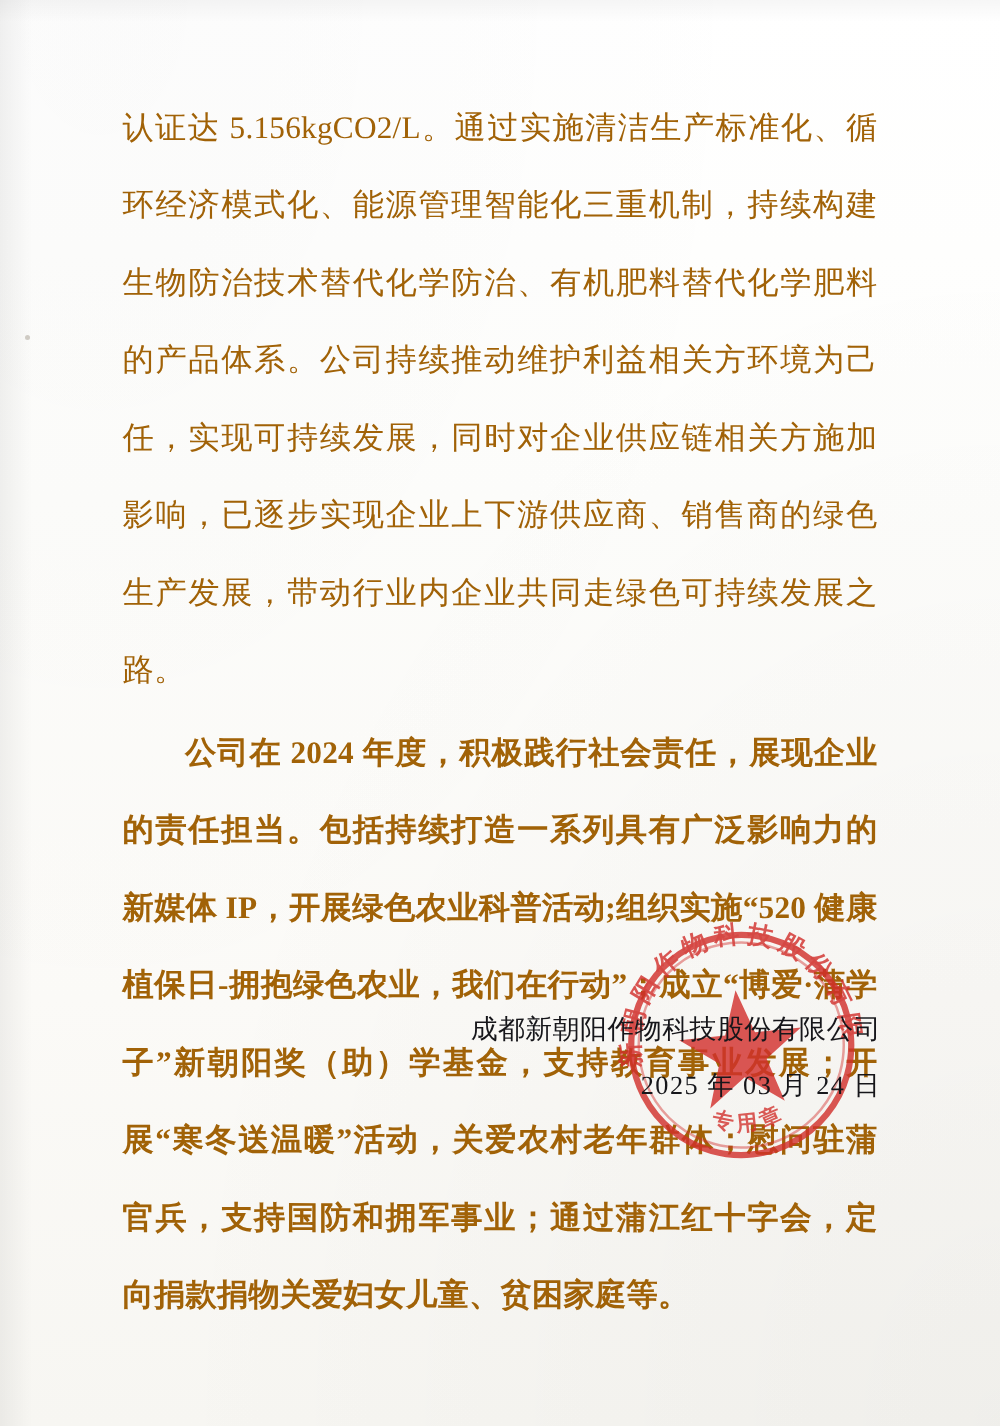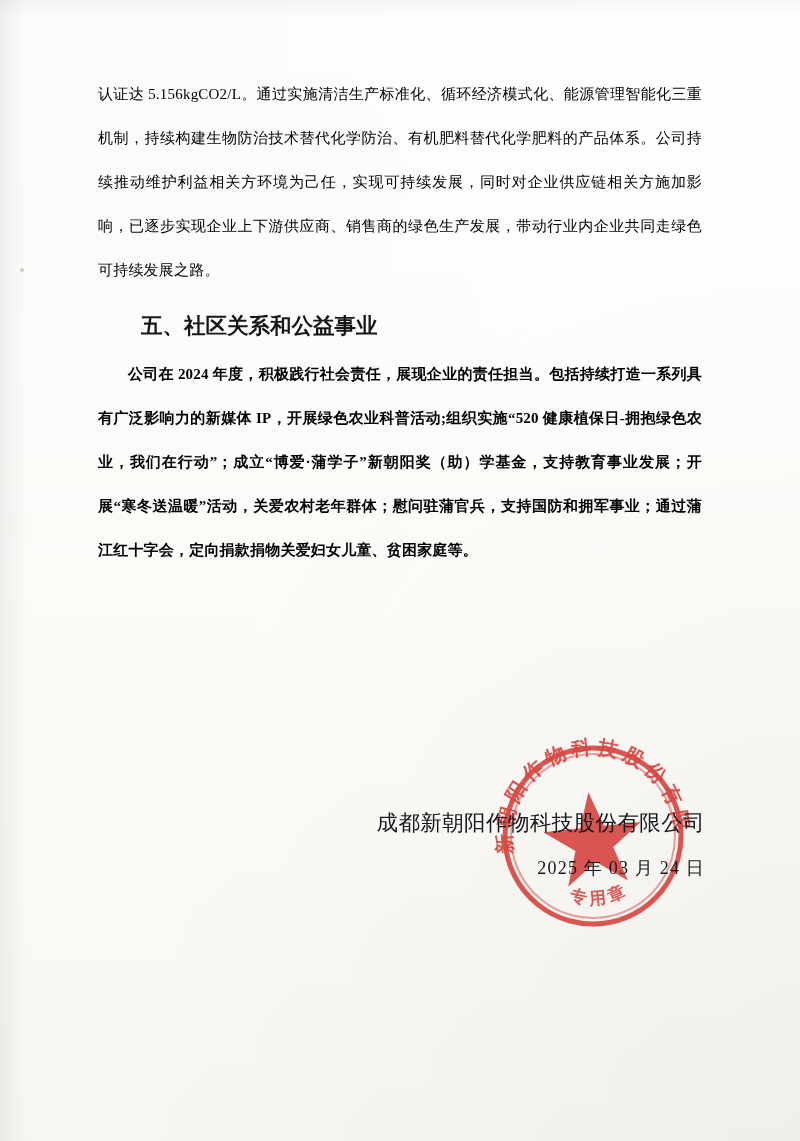--- a/index.html
+++ b/index.html
@@ -35,23 +35,23 @@
     inset: 0;
   }
   .doc-body {
     position: absolute;
     left: 98px;
     top: 72px;
     width: 604px;
   }
   p.para {
     margin: 0 0 4px 0;
-    font-size: 15px;
-    line-height: 44px;
-    color: #000000;
+    font-size: 25px;
+    line-height: 62px;
+    color: #a16207;
     text-align: justify;
     text-justify: inter-ideograph;
     letter-spacing: 0.2px;
   }
   p.indent {
     text-indent: 2em;
     font-weight: bold;
   }
   .heading {
     margin: 12px 0 4px 0;
@@ -68,21 +68,21 @@
     width: 360px;
     text-align: right;
   }
   .sig-line {
     font-size: 21.5px;
     line-height: 46px;
     color: #16161a;
     letter-spacing: 0.4px;
   }
   .sig-date {
-    font-size: 18px;
+    font-size: 21px;
     line-height: 44px;
     color: #16161a;
     letter-spacing: 1.2px;
   }
   
   .seal {
     position: absolute;
     left: 487px;
     top: 730px;
     width: 212px;
@@ -122,21 +122,20 @@
 <div class="page">
 
   <div class="edge-shadow-left"></div>
   <div class="edge-shadow-top"></div>
   <div class="margin-mark"></div>
 
   <div class="doc-body">
 
     <p class="para">认证达 5.156kgCO2/L。通过实施清洁生产标准化、循环经济模式化、能源管理智能化三重机制，持续构建生物防治技术替代化学防治、有机肥料替代化学肥料的产品体系。公司持续推动维护利益相关方环境为己任，实现可持续发展，同时对企业供应链相关方施加影响，已逐步实现企业上下游供应商、销售商的绿色生产发展，带动行业内企业共同走绿色可持续发展之路。</p>
 
-    <p class="heading">五、社区关系和公益事业</p>
 
     <p class="para indent">公司在 2024 年度，积极践行社会责任，展现企业的责任担当。包括持续打造一系列具有广泛影响力的新媒体 IP，开展绿色农业科普活动;组织实施“520 健康植保日-拥抱绿色农业，我们在行动”；成立“博爱·蒲学子”新朝阳奖（助）学基金，支持教育事业发展；开展“寒冬送温暖”活动，关爱农村老年群体；慰问驻蒲官兵，支持国防和拥军事业；通过蒲江红十字会，定向捐款捐物关爱妇女儿童、贫困家庭等。</p>
 
   </div>
 
   <div class="seal">
     <svg width="212" height="212" viewBox="0 0 212 212" xmlns="http://www.w3.org/2000/svg">
       <defs>
         <path id="sealArcTop" d="M 24,106 A 82,82 0 0 1 188,106"></path>
         <path id="sealArcBottom" d="M 38,106 A 68,68 0 0 0 174,106"></path>

